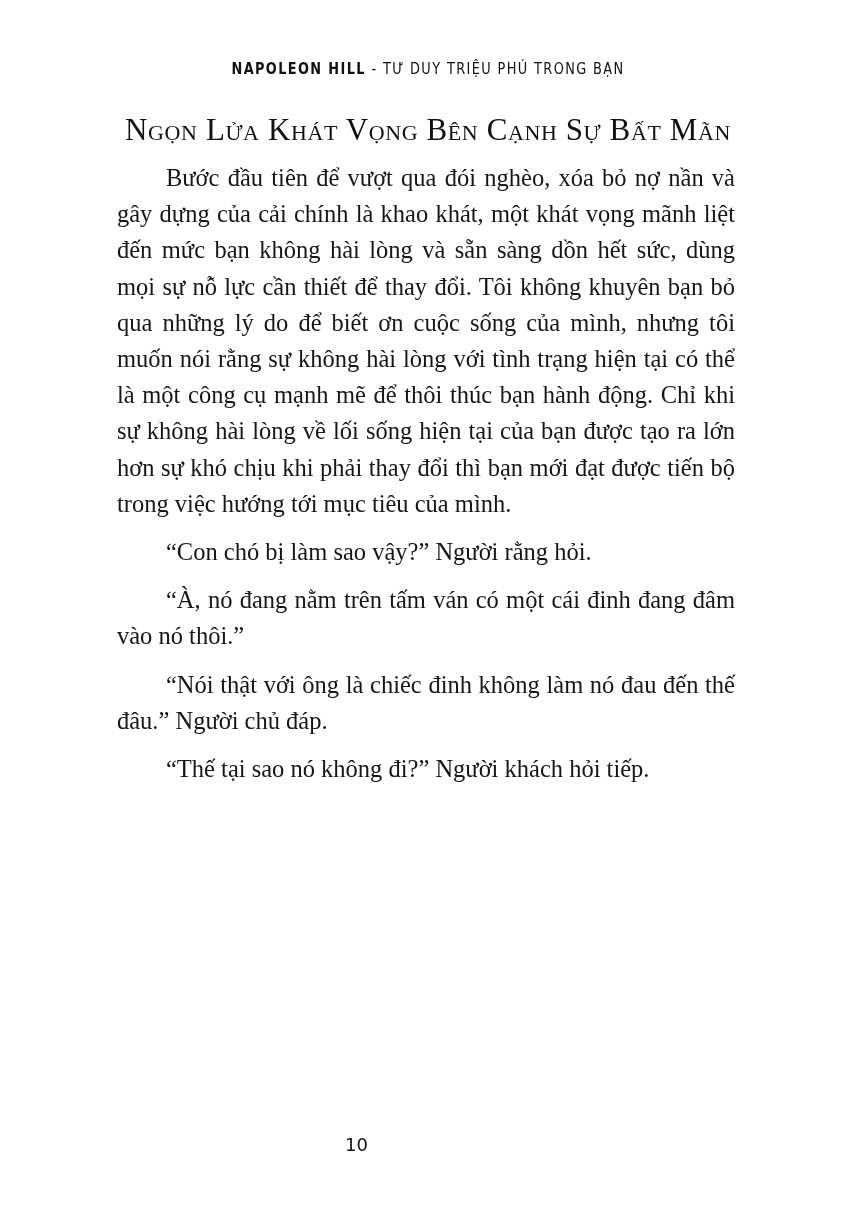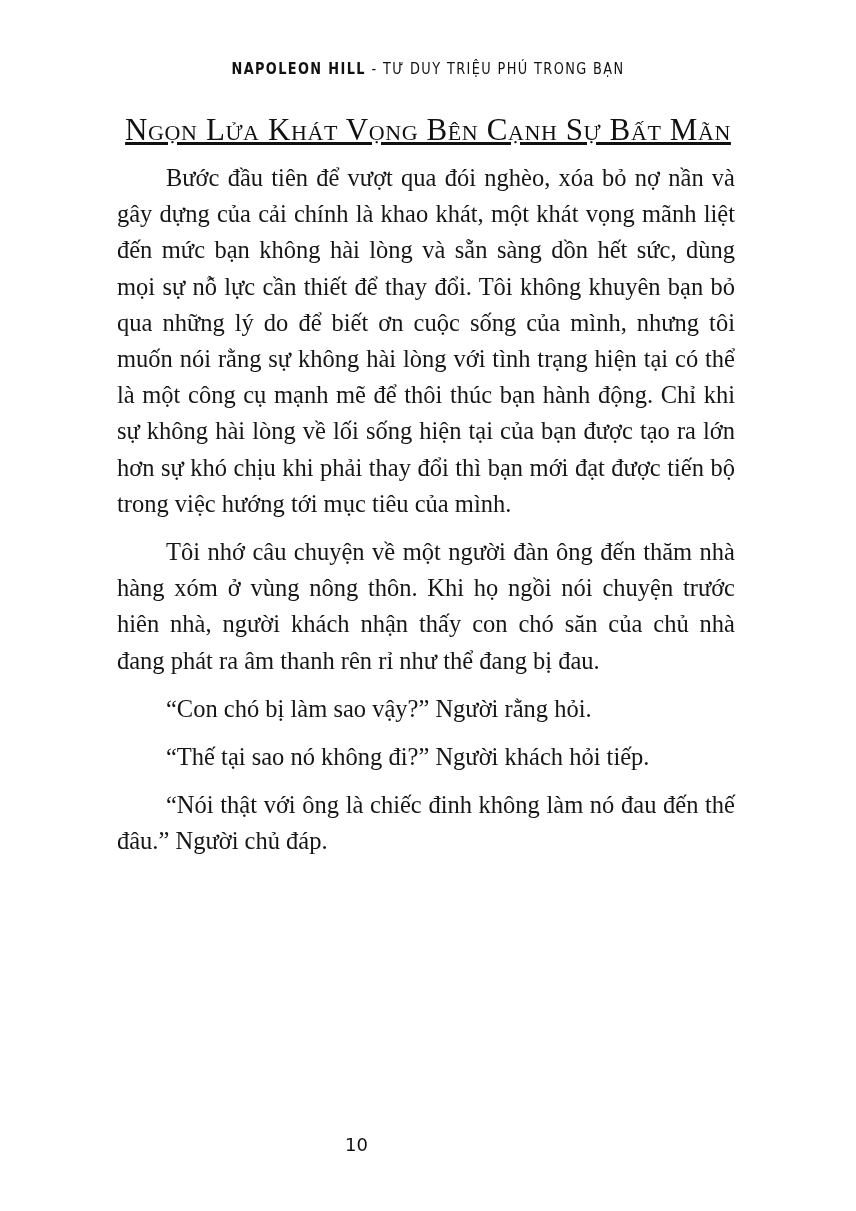--- a/index.html
+++ b/index.html
@@ -36,21 +36,20 @@
       top: 112px;
       left: 0;
       width: 856px;
       text-align: center;
       font-family: "Liberation Serif", serif;
       font-size: 31px;
       font-variant: small-caps;
       letter-spacing: 0.6px;
       color: #111;
       white-space: nowrap;
-      text-decoration: underline;
     }
     .body-text {
       position: absolute;
       top: 160px;
       left: 117px;
       width: 622px;
       font-family: "Liberation Serif", serif;
       font-size: 24.5px;
       line-height: 36.2px;
       color: #161616;
@@ -79,19 +78,19 @@
 <body>
 
 <div class="running-header">
   <span class="author">NAPOLEON HILL</span><span> - </span><span>TƯ DUY TRIỆU PHÚ TRONG BẠN</span>
 </div>
 
 <div class="chapter-title">Ngọn Lửa Khát Vọng Bên Cạnh Sự Bất Mãn</div>
 
 <div class="body-text">
   <p>Bước đầu tiên để vượt qua đói nghèo, xóa bỏ nợ nần và gây dựng của cải chính là khao khát, một khát vọng mãnh liệt đến mức bạn không hài lòng và sẵn sàng dồn hết sức, dùng mọi sự nỗ lực cần thiết để thay đổi. Tôi không khuyên bạn bỏ qua những lý do để biết ơn cuộc sống của mình, nhưng tôi muốn nói rằng sự không hài lòng với tình trạng hiện tại có thể là một công cụ mạnh mẽ để thôi thúc bạn hành động. Chỉ khi sự không hài lòng về lối sống hiện tại của bạn được tạo ra lớn hơn sự khó chịu khi phải thay đổi thì bạn mới đạt được tiến bộ trong việc hướng tới mục tiêu của mình.</p>
-  <p>Tôi nhớ câu chuyện về một người đàn ông đến thăm nhà hàng xóm ở vùng nông thôn. Khi họ ngồi nói chuyện trước hiên nhà, người khách nhận thấy con chó săn của chủ nhà đang phát ra âm thanh rên rỉ như thể đang bị đau.</p>
   <p>“Con chó bị làm sao vậy?” Người rằng hỏi.</p>
+  <p>“À, nó đang nằm trên tấm ván có một cái đinh đang đâm vào nó thôi.”</p>
+  <p>“Nói thật với ông là chiếc đinh không làm nó đau đến thế đâu.” Người chủ đáp.</p>
   <p>“Thế tại sao nó không đi?” Người khách hỏi tiếp.</p>
-  <p>“Nói thật với ông là chiếc đinh không làm nó đau đến thế đâu.” Người chủ đáp.</p>
 </div>
 
 <div class="page-number">10</div>
 
 </body></html>

